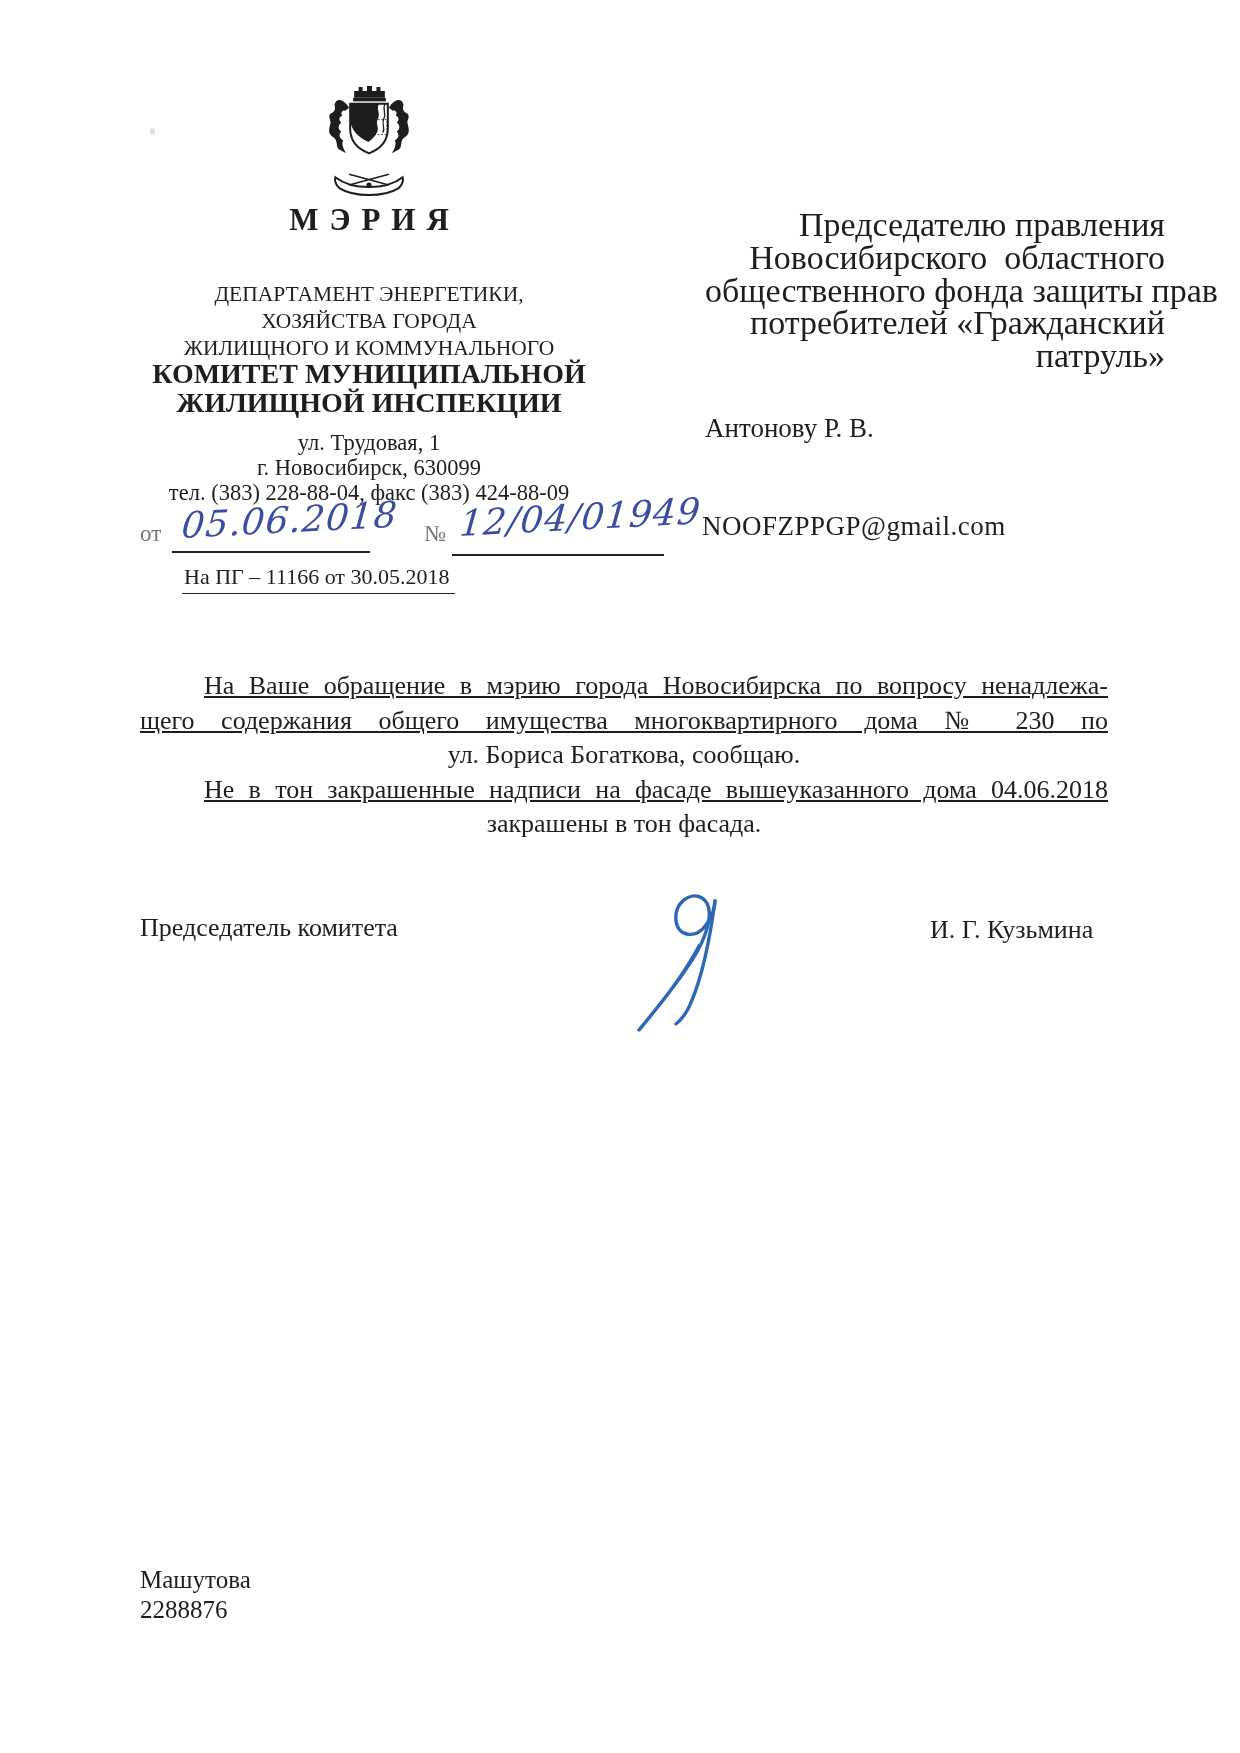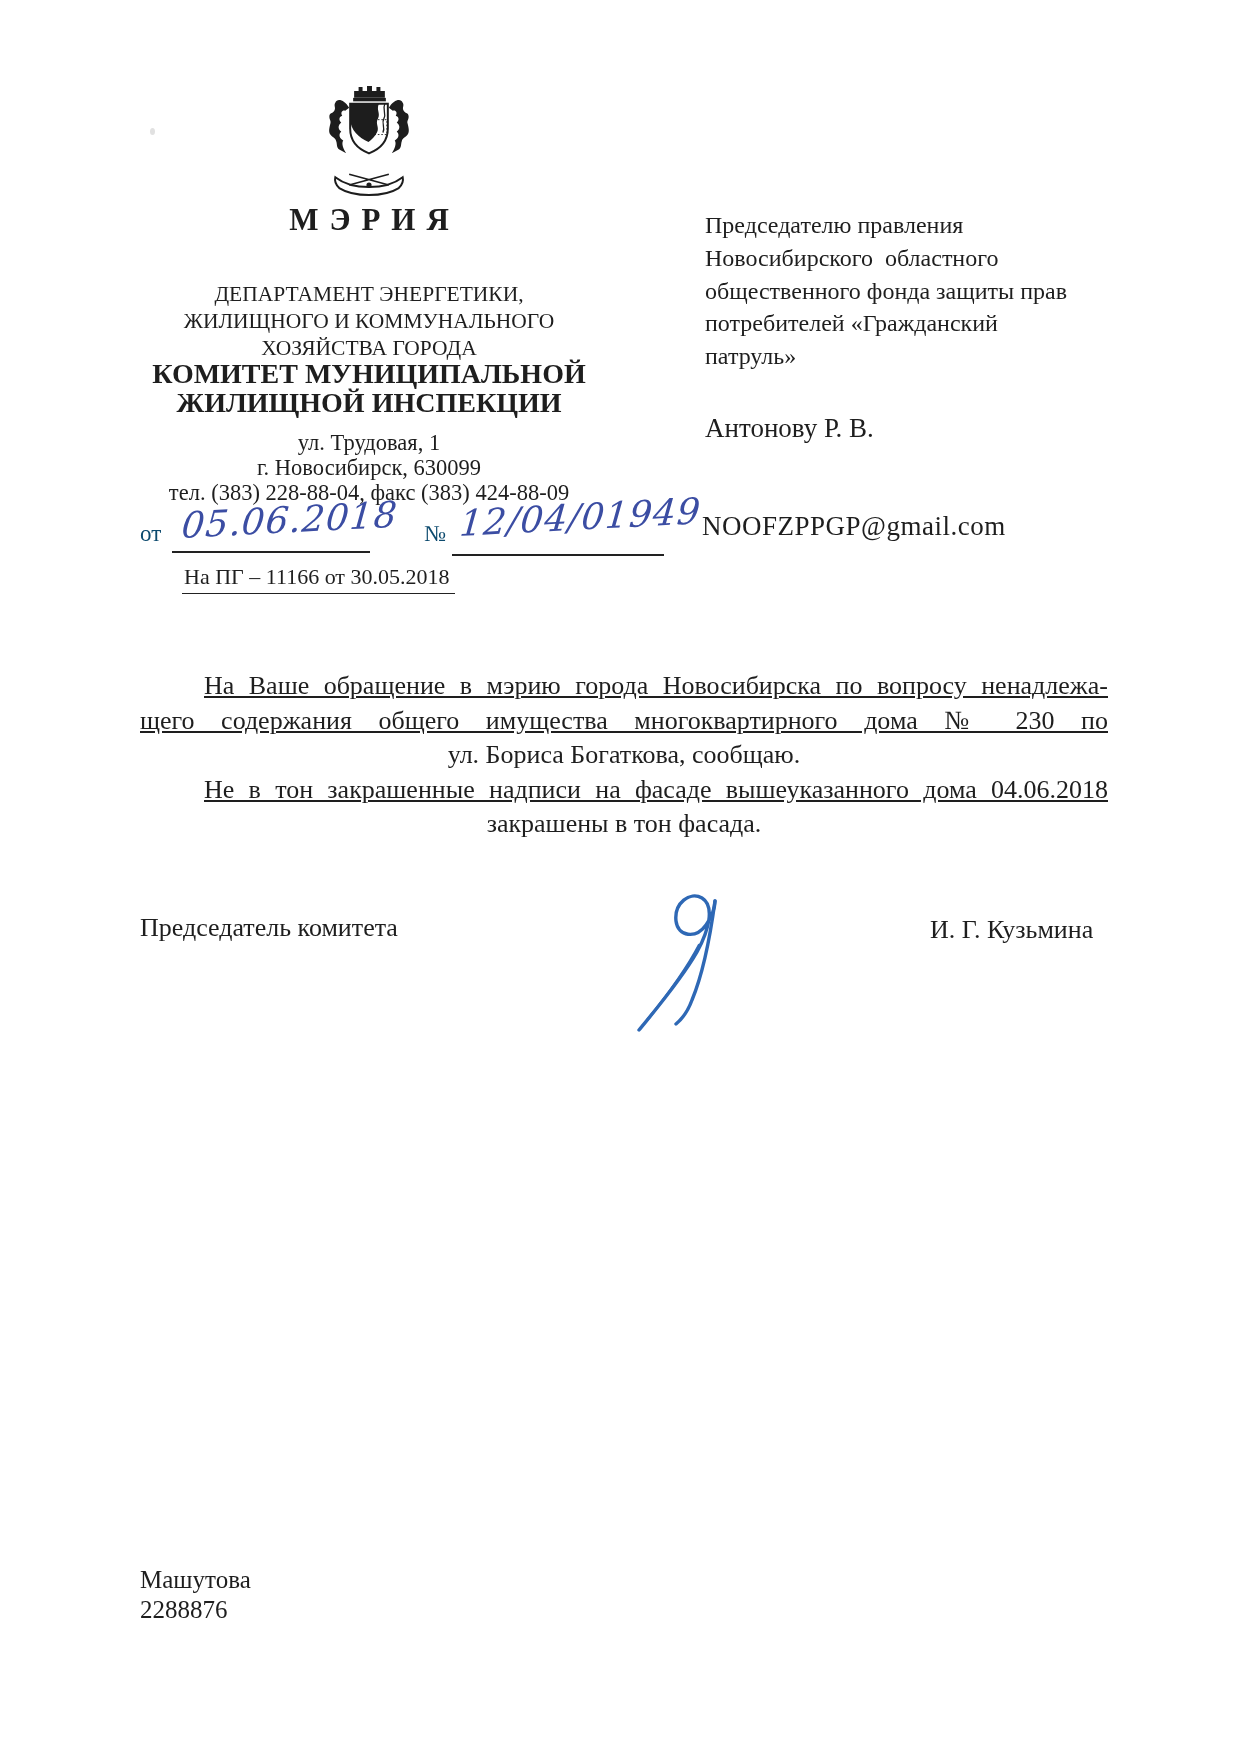--- a/index.html
+++ b/index.html
@@ -39,21 +39,21 @@
     letter-spacing: 11px; text-indent: 11px;
   }
   .org-subtitle {
     top: 240px;
     font-size: 31px; font-weight: bold;
   }
   .dept   { top: 281px; font-size: 21.5px; line-height: 27px; text-align: center; }
   .comm   { top: 360px; font-size: 28px; font-weight: bold; line-height: 28.5px; }
   .addr   { top: 430px; font-size: 22.5px; line-height: 25px; }
 
-  .out-label { font-size: 23px; color: #0c4a6e; }
+  .out-label { font-size: 23px; color: #737373; }
   .lbl-ot  { left: 140px; top: 521px; }
   .lbl-num { left: 424px; top: 521px; }
 
   .hand {
     font-family: "DejaVu Serif", serif;
     font-style: italic;
     color: #3b4da3;
     font-size: 36px;
     letter-spacing: 1px;
     transform: rotate(-3deg) skewX(-8deg);
@@ -71,21 +71,21 @@
     left: 182px; top: 564px;
     font-size: 22px;
     border-bottom: 1.5px solid #222;
     padding: 0 6px 3px 2px;
     white-space: pre;
   }
 
   
   .recipient {
     left: 705px; top: 209px; width: 460px;
-    font-size: 24px; line-height: 32.8px;
+    font-size: 34px; line-height: 32.8px; text-align: right;
   }
   .recipient div { white-space: pre; }
   .recipient-name { left: 705px; top: 413px; font-size: 27px; }
   .recipient-email { left: 702px; top: 511px; font-size: 27px; letter-spacing: .5px; }
 
   
   .body-text {
     left: 140px; top: 669px; width: 968px;
     font-size: 26px; line-height: 34.5px;
   }
@@ -127,22 +127,22 @@
     <path d="M30,93 L70,104 M30,104 L70,93" stroke="#1d1d1d" stroke-width="1.6"></path>
 
     <path d="M16,96 c9,7 22,10 34,10 c12,0 25,-3 34,-10 c1,4 -1,8 -4,11 c-8,5 -19,7 -30,7 c-11,0 -22,-2 -30,-7 c-3,-3 -5,-7 -4,-11 z" fill="none" stroke="#1d1d1d" stroke-width="2"></path>
     <circle cx="50" cy="104" r="2.6" fill="#1d1d1d"></circle>
   </svg>
 
   <div class="abs lh-col org-title">МЭРИЯ</div>
 
   <div class="abs lh-col dept">
     <div>ДЕПАРТАМЕНТ ЭНЕРГЕТИКИ,</div>
+    <div>ХОЗЯЙСТВА ГОРОДА</div>
     <div>ЖИЛИЩНОГО И КОММУНАЛЬНОГО</div>
-    <div>ХОЗЯЙСТВА ГОРОДА</div>
   </div>
 
   <div class="abs lh-col comm">
     <div>КОМИТЕТ МУНИЦИПАЛЬНОЙ</div>
     <div>ЖИЛИЩНОЙ ИНСПЕКЦИИ</div>
   </div>
 
   <div class="abs lh-col addr">
     <div>ул. Трудовая, 1</div>
     <div>г. Новосибирск, 630099</div>

